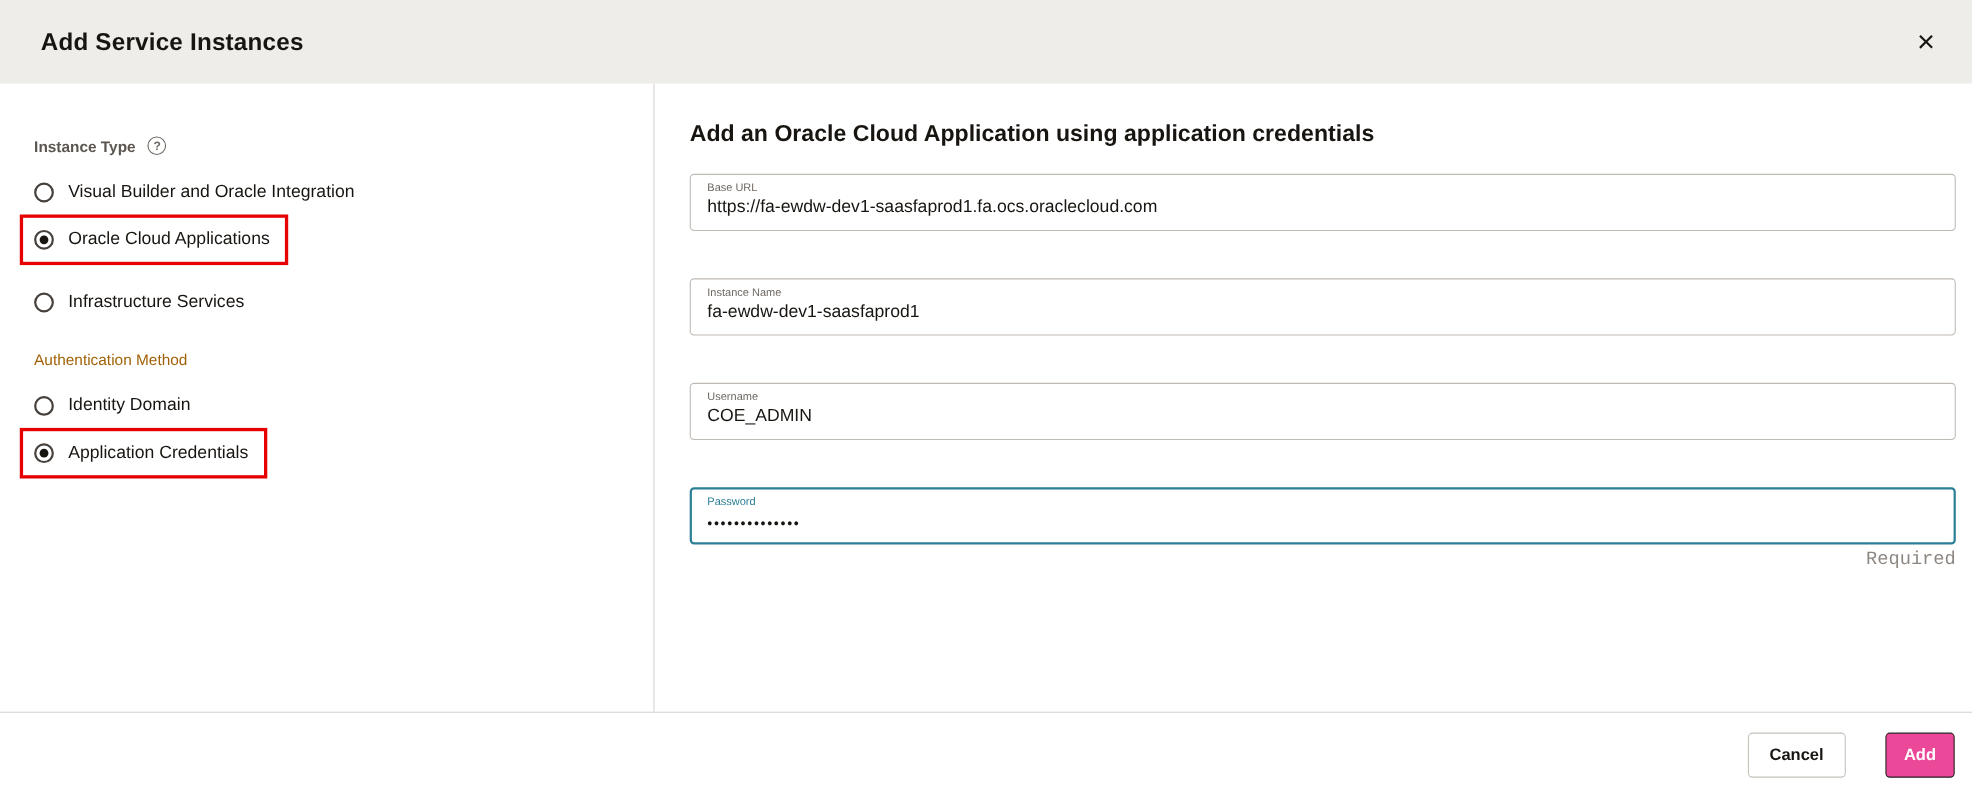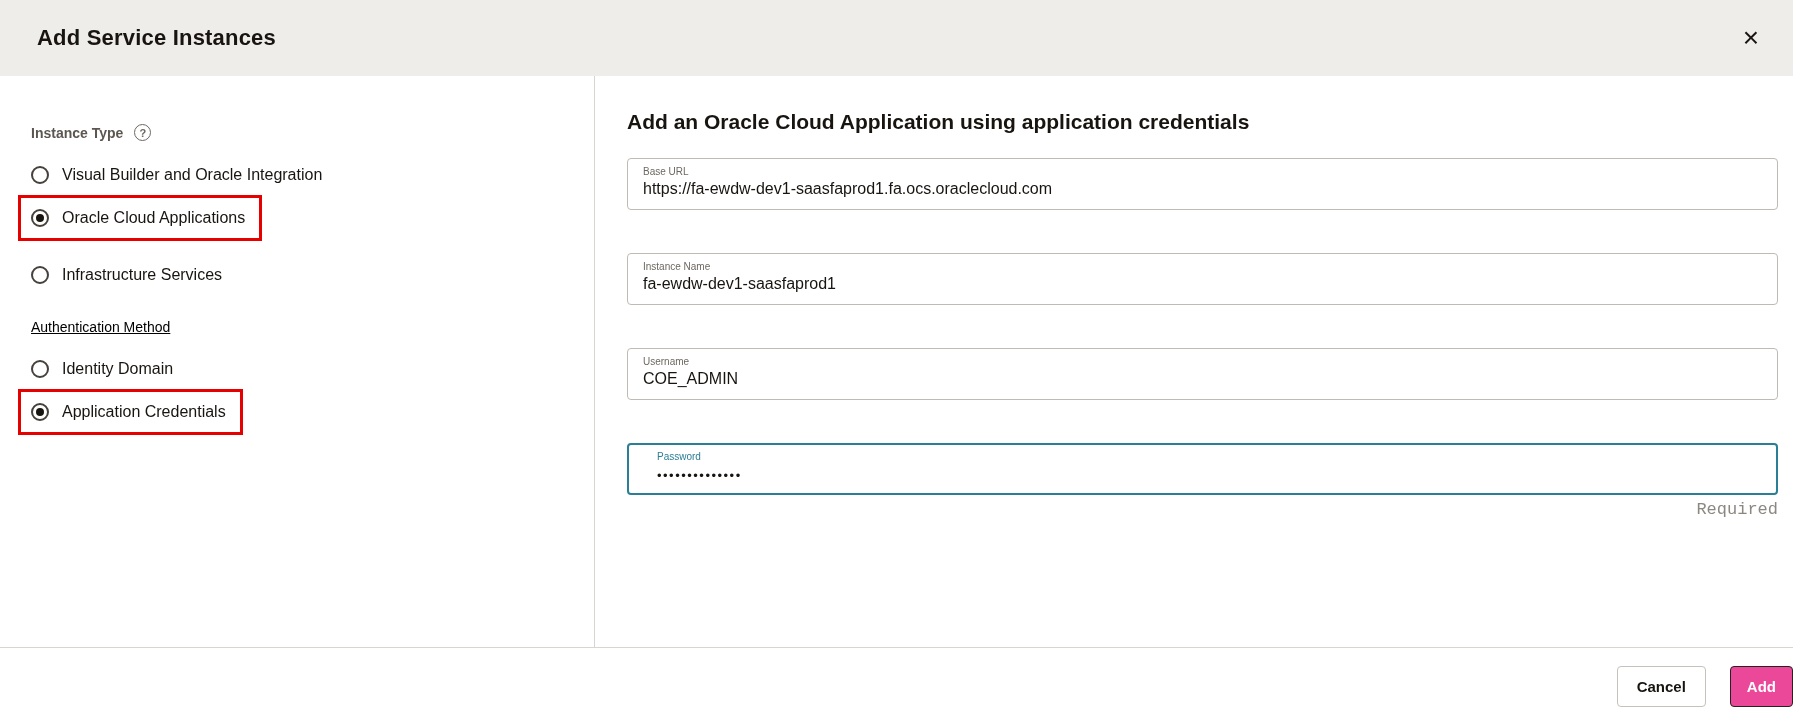--- a/index.html
+++ b/index.html
@@ -63,21 +63,21 @@
     display: flex;
     align-items: center;
     gap: 11px;
     margin-bottom: 16px;
   }
   .group-label {
     font-size: 14px;
     font-weight: 700;
     color: #5c5651;
   }
-  .group-label.light { font-weight: 400; color: #000000; text-decoration: underline; }
+  .group-label.light { font-weight: 400; color: #a16207; }
   .help-icon {
     width: 17px;
     height: 17px;
     border: 1.5px solid #6d6761;
     border-radius: 50%;
     color: #6d6761;
     font-size: 11px;
     font-weight: 700;
     display: inline-flex;
     align-items: center;
@@ -151,21 +151,21 @@
   .field-value {
     font-size: 16px;
     color: #181511;
     line-height: 1.4;
     white-space: nowrap;
     overflow: hidden;
   }
   .field-wrap { margin-bottom: 0; }
   .field.focused {
     border: 2px solid #2a7e95;
-    padding: 6px 14px 0 28px;
+    padding: 6px 14px 0 14px;
     margin-bottom: 0;
   }
   .field.focused .field-label { color: #2a7e95; }
   .field.focused .field-value {
     font-size: 13px;
     letter-spacing: 1.5px;
     padding-top: 4px;
   }
   .field-helper {
     text-align: right;
@@ -176,21 +176,22 @@
     font-family: Liberation Mono, monospace;
   }
 
   
   .footer {
     flex: 0 0 77px;
     border-top: 1px solid #d8d4d0;
     display: flex;
     align-items: center;
     justify-content: flex-end;
-    gap: 24px;
+    gap: 36px;
+    padding-right: 16px;
     background: #fff;
   }
   .btn {
     height: 41px;
     border-radius: 4px;
     font-size: 15px;
     font-weight: 700;
     font-family: "Liberation Sans", sans-serif;
     cursor: pointer;
     display: inline-flex;

